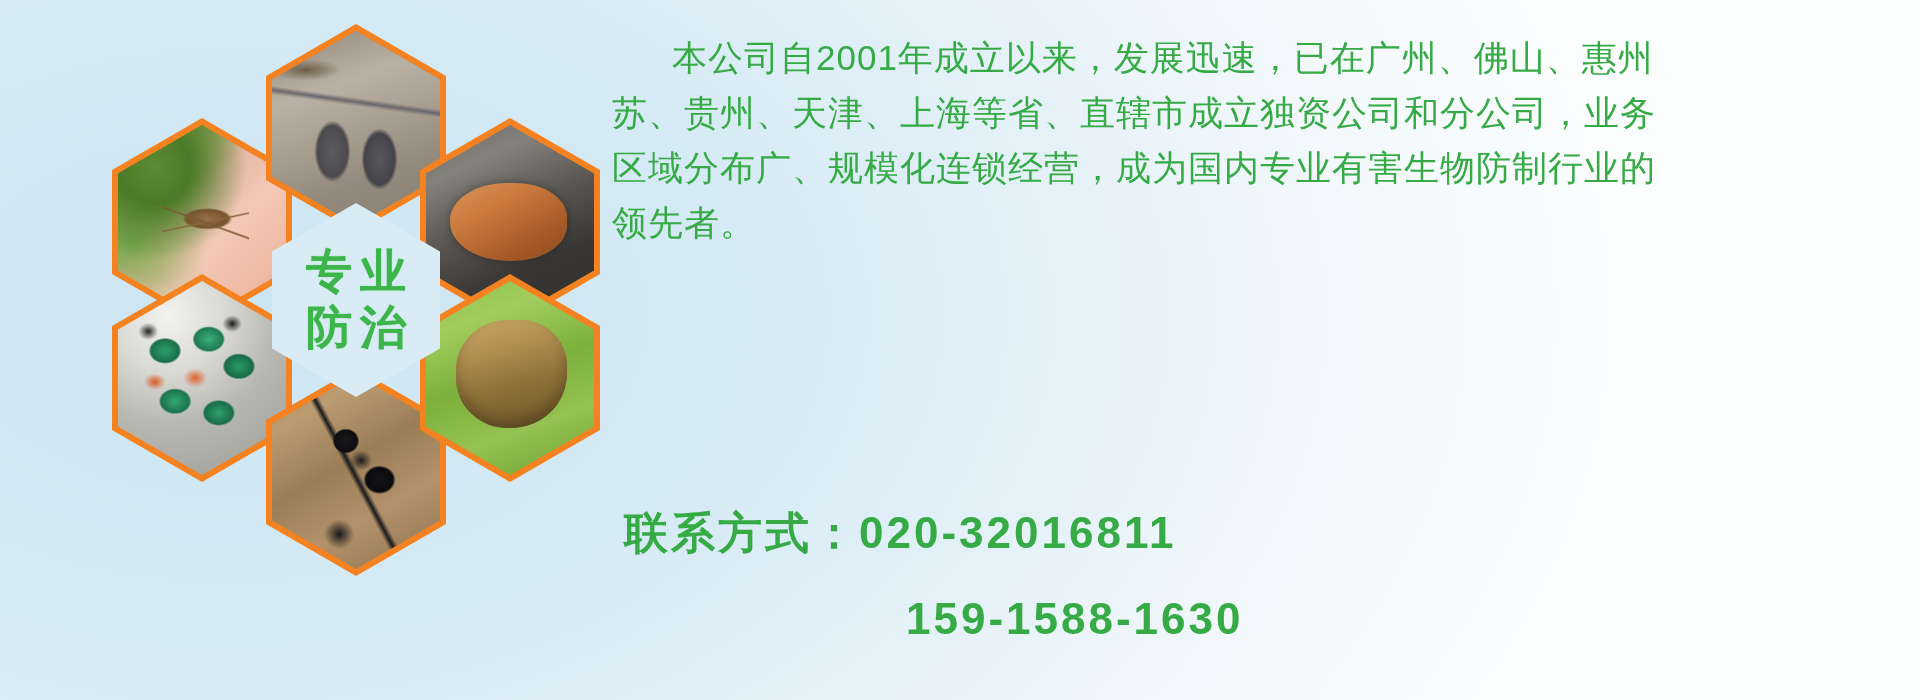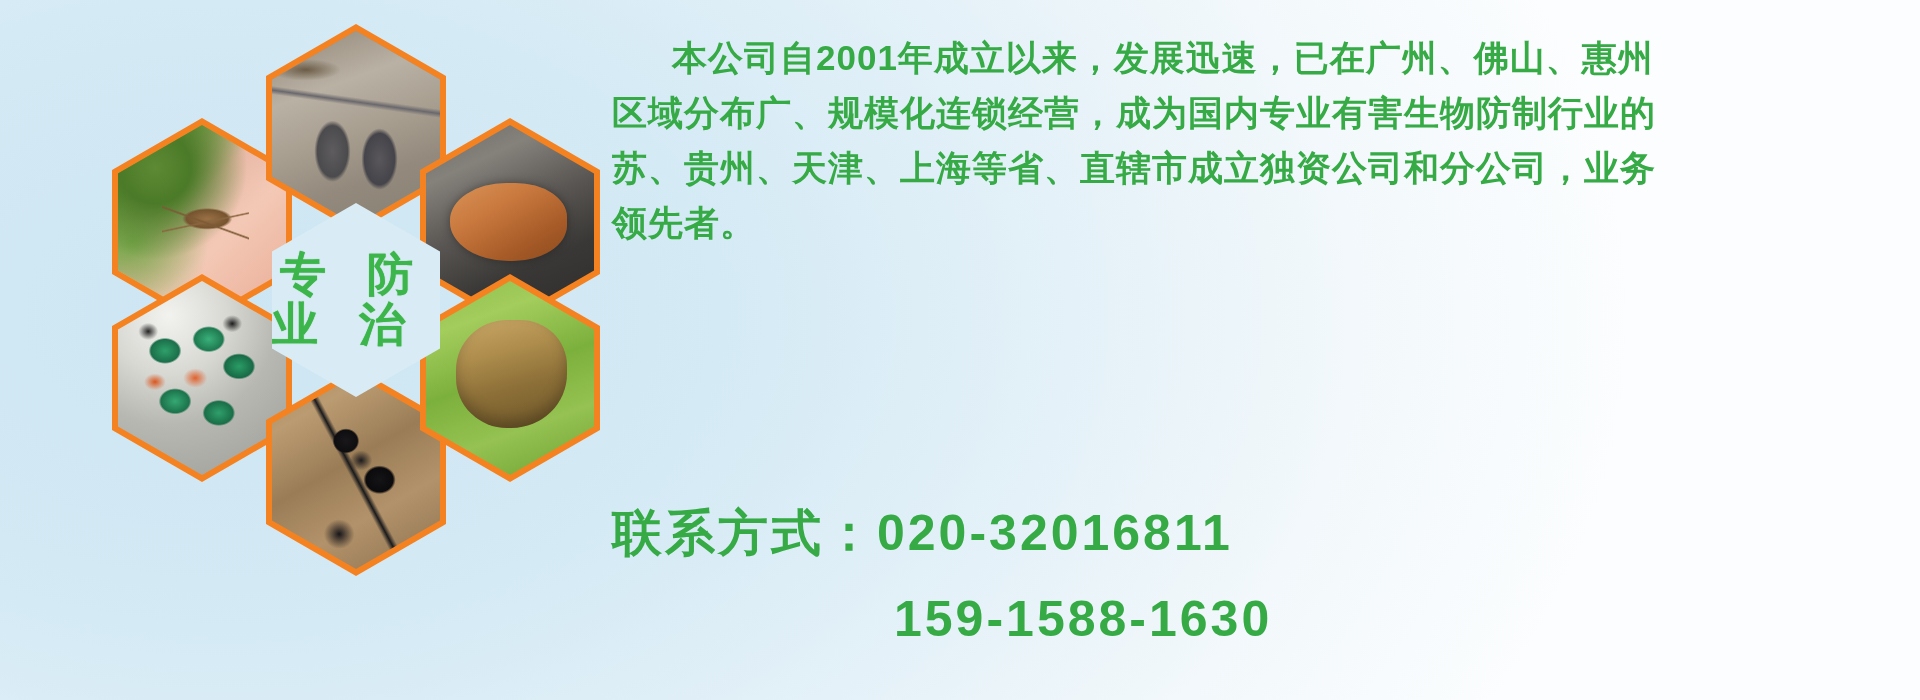--- a/index.html
+++ b/index.html
@@ -38,21 +38,21 @@
   
   .hex-mosq   { left:28px;  top:126px; }
   .hex-rat    { left:182px; top:32px;  }
   .hex-roach  { left:336px; top:126px; }
   .hex-flies  { left:28px;  top:282px; }
   .hex-ant    { left:182px; top:376px; }
   .hex-bug    { left:336px; top:282px; }
   .hex-center { left:182px; top:204px; background:transparent; }
   .hex-center .hex-inner {
     background:#d9ecf5;
-    display:flex; flex-direction:row;
+    display:flex; flex-direction:column;
     align-items:center; justify-content:center;
     gap:6px;
   }
   .center-line {
     color:#3cb54a;
     font-size:46px; font-weight:bold;
     letter-spacing:8px; text-indent:8px;
     line-height:1.08;
     text-shadow:0 0 1px #3cb54a;
   }
@@ -140,37 +140,38 @@
     box-shadow:inset 0 -8px 14px rgba(0,0,0,.25);
   }
 
   
   #copy-block {
     position:absolute; left:612px; top:30px; width:1300px;
   }
   .body-line {
     color:#35aa45;
     font-size:35px;
-    font-weight:bold;
+    font-weight:normal;
     line-height:55px;
     letter-spacing:1px;
     white-space:nowrap;
   }
   .body-line.first { text-indent:60px; }
 
   #contact-block {
     position:absolute; left:612px; top:490px; width:1300px;
   }
   .contact-line {
     color:#35aa45;
-    font-size:50px;
+    font-size:44px;
     font-weight:bold;
     line-height:86px;
     letter-spacing:3px;
     white-space:nowrap;
+    margin-left:12px;
   }
   .contact-line.second { text-indent:282px; }
 </style>
 </head>
 <body>
 
 <div id="banner">
 
   <div id="hex-cluster">
 
@@ -214,22 +215,22 @@
       <div class="hex-inner">
         <div class="center-line">专业</div>
         <div class="center-line">防治</div>
       </div>
     </div>
 
   </div>
 
   <div id="copy-block">
     <div class="body-line first">本公司自2001年成立以来，发展迅速，已在广州、佛山、惠州</div>
+    <div class="body-line">苏、贵州、天津、上海等省、直辖市成立独资公司和分公司，业务</div>
     <div class="body-line">区域分布广、规模化连锁经营，成为国内专业有害生物防制行业的</div>
-    <div class="body-line">苏、贵州、天津、上海等省、直辖市成立独资公司和分公司，业务</div>
     <div class="body-line">领先者。</div>
   </div>
 
   <div id="contact-block">
     <div class="contact-line">联系方式：020-32016811</div>
     <div class="contact-line second">159-1588-1630</div>
   </div>
 
 </div>
 

